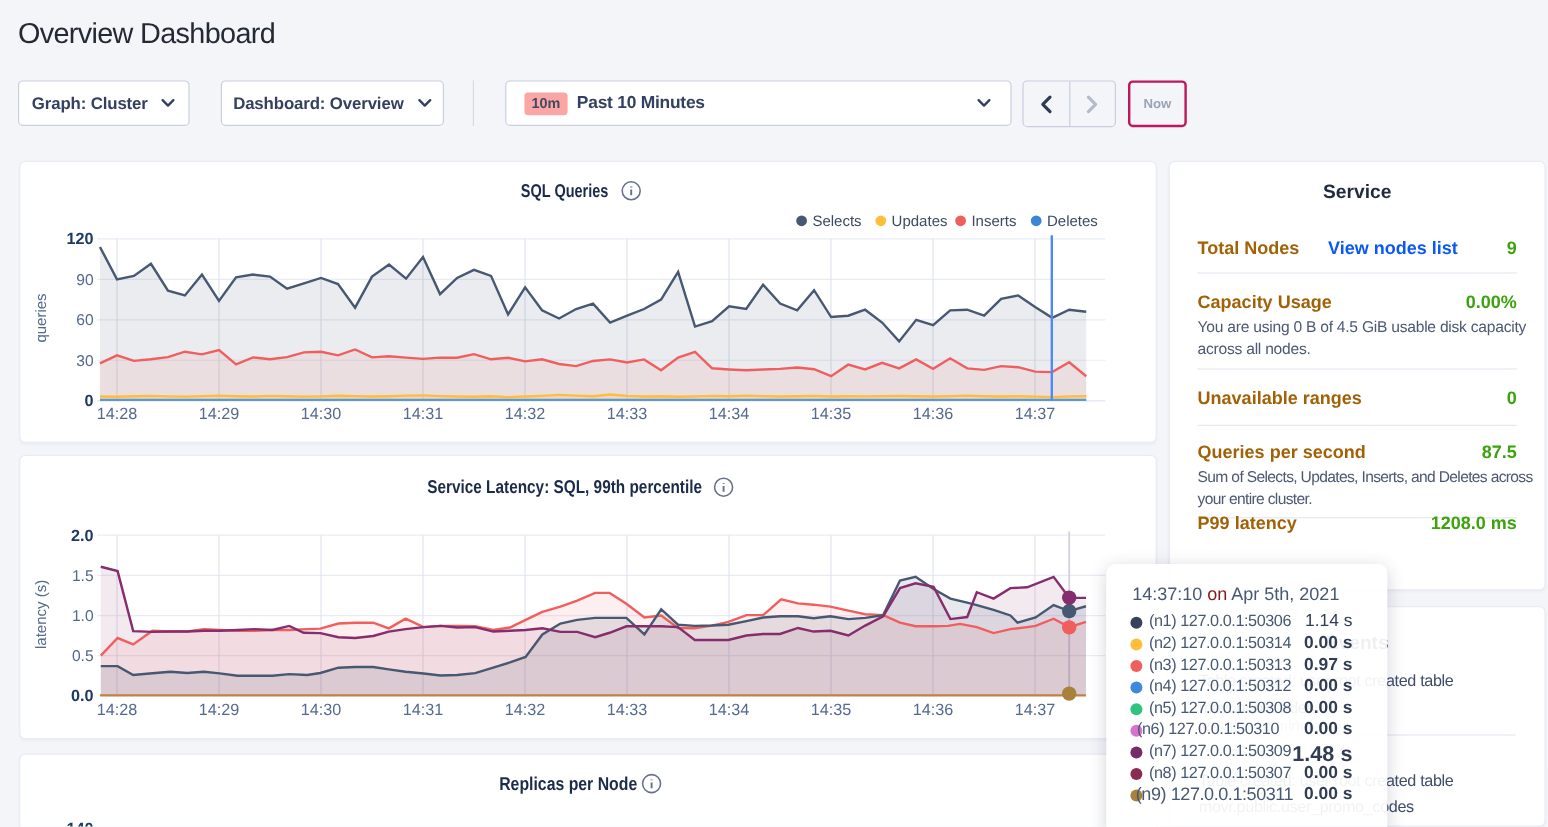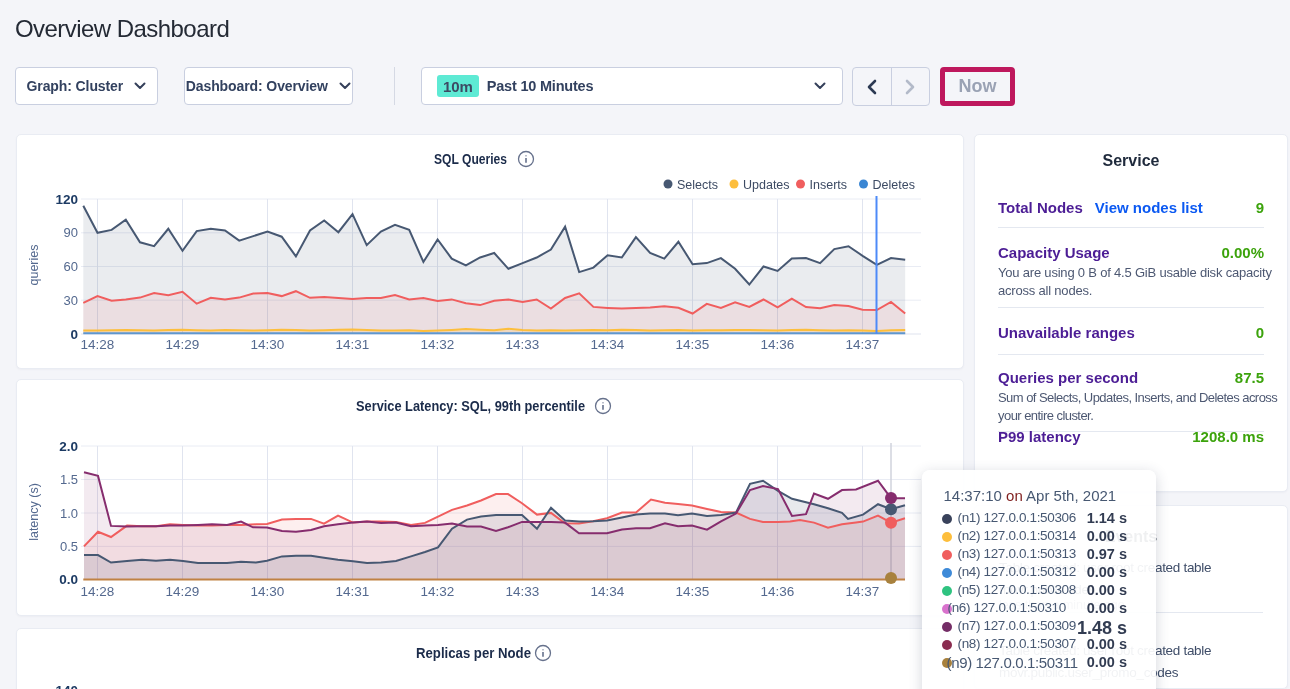--- a/index.html
+++ b/index.html
@@ -1,62 +1,62 @@
 <!DOCTYPE html>
 <html><head><meta charset="utf-8"><style>
 * { margin:0; padding:0; box-sizing:border-box; }
 html,body { width:1290px; height:689px; overflow:hidden; }
 body { background:#f4f5f9; font-family:"Liberation Sans",sans-serif; position:relative; }
 .panel { position:absolute; background:#fff; border:1px solid #e9ecf3; border-radius:5px; box-shadow:0 1px 2px rgba(50,60,90,0.04); }
 .btn { position:absolute; top:67px; height:38px; background:#fff; border:1px solid #c9cfe0; border-radius:4px;
        display:flex; align-items:center; justify-content:center; font-size:14px; letter-spacing:-0.1px; font-weight:bold; color:#32415f; }
 .srow { position:absolute; left:998px; width:266px; font-size:15px; }
-.slab { font-weight:bold; color:#4c1d95; }
-.slink { font-weight:bold; color:#0b59f2; margin-left:12px; }
+.slab { font-weight:bold; color:#a16207; }
+.slink { font-weight:bold; color:#0b59f2; margin-left:24px; }
 .sval { font-weight:bold; color:#3ca30c; float:right; }
 .sdesc { position:absolute; left:998px; white-space:nowrap; font-size:13px; color:#4d5872; line-height:17.5px; letter-spacing:-0.2px; }
 .sdiv { position:absolute; left:998px; width:266px; border-top:1px solid #e4e8f0; }
 .erow { position:absolute; left:24px; white-space:nowrap; font-size:13.5px; letter-spacing:-0.3px; color:#3f4d68; line-height:22px; }
 .etime { position:absolute; left:24px; font-size:12.5px; color:#8b93a5; }
 #tooltip { position:absolute; left:921.5px; top:470px; width:234.5px; height:240px; background:rgba(255,255,255,0.93);
            border-radius:8px; box-shadow:0 3px 14px rgba(40,50,80,0.2); }
 svg text { font-family:"Liberation Sans",sans-serif; }
 </style></head>
 <body>
 <div style="position:absolute;left:15px;top:15px;font-size:24px;color:#242a35;letter-spacing:-0.55px">Overview Dashboard</div>
 
 <div class="btn" style="left:15px;width:143px">Graph: Cluster&nbsp;&nbsp;&nbsp;<svg width="12" height="8" viewBox="0 0 12 8">
       <path d="M1.5 1.5 L6 6 L10.5 1.5" fill="none" stroke="#35405a" stroke-width="2" stroke-linecap="round" stroke-linejoin="round"></path>
     </svg></div>
-<div class="btn" style="left:184px;width:169px">Dashboard: Overview&nbsp;&nbsp;&nbsp;<svg width="12" height="8" viewBox="0 0 12 8">
+<div class="btn" style="left:184px;width:186px">Dashboard: Overview&nbsp;&nbsp;&nbsp;<svg width="12" height="8" viewBox="0 0 12 8">
       <path d="M1.5 1.5 L6 6 L10.5 1.5" fill="none" stroke="#35405a" stroke-width="2" stroke-linecap="round" stroke-linejoin="round"></path>
     </svg></div>
 <div style="position:absolute;left:394px;top:67px;height:38px;border-left:1px solid #d5d9e4"></div>
 
 <div class="btn" style="left:421px;width:422px;justify-content:flex-start;padding-left:15px">
-  <span style="background:#5eead4;border-radius:3px;font-size:15px;padding:2.5px 6px;color:#3d4a63">10m</span>
+  <span style="background:#fca5a5;border-radius:3px;font-size:12px;padding:2.5px 6px;color:#3d4a63">10m</span>
   <span style="margin-left:8px;font-size:14.5px;letter-spacing:-0.2px">Past 10 Minutes</span>
   <svg width="12" height="8" viewBox="0 0 12 8" style="position:absolute;right:16px">
       <path d="M1.5 1.5 L6 6 L10.5 1.5" fill="none" stroke="#35405a" stroke-width="2" stroke-linecap="round" stroke-linejoin="round"></path>
     </svg>
 </div>
 
 <div style="position:absolute;left:852px;top:67px;width:78px;height:39px;border:1px solid #c9cfe0;border-radius:4px;display:flex">
   <div style="flex:1;border-right:1px solid #c9cfe0;display:flex;align-items:center;justify-content:center">
       <svg width="11" height="16" viewBox="0 0 11 16">
         <path d="M9 2 L3 8 L9 14" fill="none" stroke="#2c3a53" stroke-width="2.6" stroke-linecap="round" stroke-linejoin="round"></path>
       </svg>
     </div>
   <div style="flex:1;display:flex;align-items:center;justify-content:center">
       <svg width="11" height="16" viewBox="0 0 11 16">
         <path d="M2 2 L8 8 L2 14" fill="none" stroke="#b3bac9" stroke-width="2.6" stroke-linecap="round" stroke-linejoin="round"></path>
       </svg>
     </div>
 </div>
-<div style="position:absolute;left:940px;top:67px;width:75px;height:39px;border:5px solid #be185d;border-radius:4px;display:flex;align-items:center;justify-content:center;font-size:18px;font-weight:bold;color:#9aa2b4">Now</div>
+<div style="position:absolute;left:940px;top:67px;width:49px;height:39px;border:2px solid #be185d;border-radius:4px;display:flex;align-items:center;justify-content:center;font-size:11px;font-weight:bold;color:#9aa2b4">Now</div>
 
 <div class="panel" style="left:16px;top:134px;width:948px;height:235px"></div>
 <div class="panel" style="left:16px;top:379px;width:948px;height:237px"></div>
 <div class="panel" style="left:16px;top:628px;width:948px;height:63px;border-radius:5px 5px 0 0"></div>
 
 <svg style="position:absolute;left:16px;top:134px" width="948" height="235" viewBox="16 134 948 235">
     <line x1="81" y1="199" x2="921" y2="199" stroke="#e9ecf4" stroke-width="1"></line>
     <line x1="81" y1="232.8" x2="921" y2="232.8" stroke="#e9ecf4" stroke-width="1"></line>
     <line x1="81" y1="266.5" x2="921" y2="266.5" stroke="#e9ecf4" stroke-width="1"></line>
     <line x1="81" y1="300.2" x2="921" y2="300.2" stroke="#e9ecf4" stroke-width="1"></line>
@@ -189,21 +189,21 @@
   <div class="erow" style="top:51px">Table created: user root created table<br>movr.public.rides</div>
   <div class="etime" style="top:92px">less than a minute ago</div>
   <div style="position:absolute;left:24px;right:24px;top:106px;border-top:1px solid #e4e8f0"></div>
   <div class="erow" style="top:134px">Table created: user root created table<br>movr.public.user_promo_codes</div>
 </div>
 
 <div id="tooltip">
     <div style="position:absolute;left:22px;top:17px;font-size:15px;color:#475872;white-space:nowrap">14:37:10 <span style="color:#7f1d1d">on</span> Apr 5th, 2021</div>
     <div style="position:absolute;left:20px;top:43.5px;width:10px;height:10px;border-radius:50%;background:#39425b"></div>
     <div style="position:absolute;left:36px;top:39.5px;font-size:13.5px;letter-spacing:-0.35px;color:#475872;white-space:nowrap">(n1) 127.0.0.1:50306</div>
-    <div style="position:absolute;right:29px;top:39.5px;font-size:14.5px;font-weight:bold;color:#323c52;white-space:nowrap">1.14 s</div>
+    <div style="position:absolute;right:29px;top:39.5px;font-size:14.5px;font-weight:normal;color:#323c52;white-space:nowrap">1.14 s</div>
     <div style="position:absolute;left:20px;top:61.5px;width:10px;height:10px;border-radius:50%;background:#fdbe3c"></div>
     <div style="position:absolute;left:36px;top:57.5px;font-size:13.5px;letter-spacing:-0.35px;color:#475872;white-space:nowrap">(n2) 127.0.0.1:50314</div>
     <div style="position:absolute;right:29px;top:57.5px;font-size:14.5px;font-weight:bold;color:#323c52;white-space:nowrap">0.00 s</div>
     <div style="position:absolute;left:20px;top:79.5px;width:10px;height:10px;border-radius:50%;background:#f05e5e"></div>
     <div style="position:absolute;left:36px;top:75.5px;font-size:13.5px;letter-spacing:-0.35px;color:#475872;white-space:nowrap">(n3) 127.0.0.1:50313</div>
     <div style="position:absolute;right:29px;top:75.5px;font-size:14.5px;font-weight:bold;color:#323c52;white-space:nowrap">0.97 s</div>
     <div style="position:absolute;left:20px;top:97.5px;width:10px;height:10px;border-radius:50%;background:#3e8ad8"></div>
     <div style="position:absolute;left:36px;top:93.5px;font-size:13.5px;letter-spacing:-0.35px;color:#475872;white-space:nowrap">(n4) 127.0.0.1:50312</div>
     <div style="position:absolute;right:29px;top:93.5px;font-size:14.5px;font-weight:bold;color:#323c52;white-space:nowrap">0.00 s</div>
     <div style="position:absolute;left:20px;top:115.5px;width:10px;height:10px;border-radius:50%;background:#2fc380"></div>

